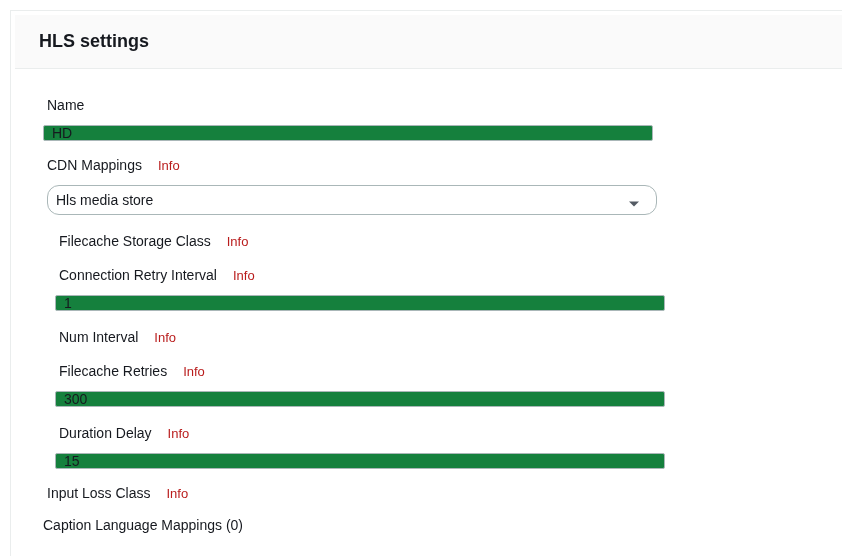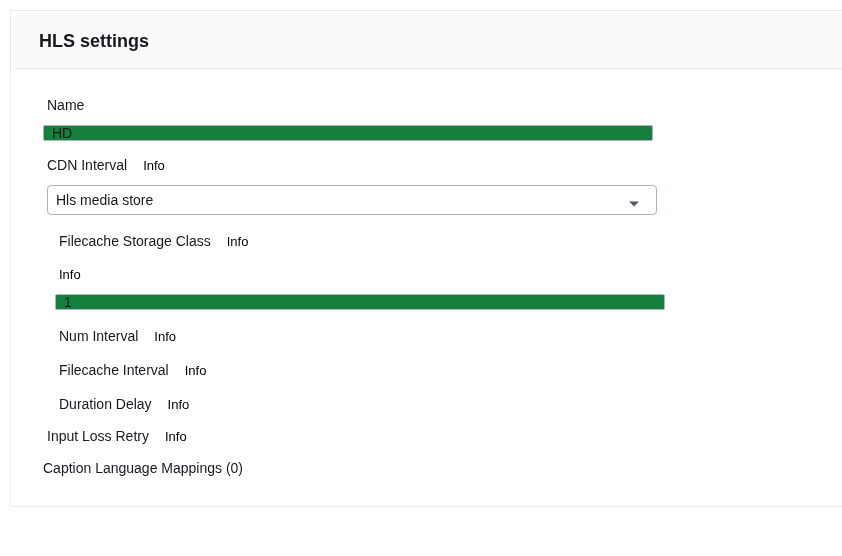--- a/index.html
+++ b/index.html
@@ -38,21 +38,21 @@
     }
     .field-label {
       font-size: 14px;
       color: #16191f;
       margin-bottom: 4px;
       display: flex;
       align-items: baseline;
       gap: 8px;
     }
     .info-link {
-      color: #000000;
+      color: #b91c1c;
       font-size: 13px;
       cursor: pointer;
       text-decoration: none;
     }
     .text-input {
       width: 610px;
       height: 16px;
       padding: 4px 8px;
       border: 1px solid #aab7b8;
       border-radius: 2px;
@@ -62,21 +62,21 @@
     }
     .select-wrap {
       position: relative;
       width: 610px;
     }
     .select-input {
       width: 100%;
       height: 30px;
       padding: 4px 28px 4px 8px;
       border: 1px solid #aab7b8;
-      border-radius: 4px;
+      border-radius: 12px;
       font-size: 14px;
       color: #16191f;
       background: #fff;
       appearance: none;
       -webkit-appearance: none;
       cursor: pointer;
     }
     .select-caret {
       position: absolute;
       right: 10px;
@@ -115,71 +115,74 @@
 
     <div class="field">
       <div class="field-label">
         <span>Name</span>
       </div>
       <input type="text" class="text-input" value="HD" style="">
     </div>
 
     <div class="field section-gap">
       <div class="field-label">
-        <span>CDN Interval</span>
+        <span>CDN Mappings</span>
         <a class="info-link">Info</a>
       </div>
       <div class="select-wrap">
         <input type="text" readonly="" class="select-input" value="Hls media store" style="">
         <span class="select-caret"></span>
       </div>
     </div>
 
     <div class="nested">
 
       <div class="field">
         <div class="field-label">
           <span>Filecache Storage Class</span>
           <a class="info-link">Info</a>
         </div>
       </div>
 
       <div class="field">
         <div class="field-label">
+          <span>Connection Retry Interval</span>
           <a class="info-link">Info</a>
         </div>
         <input type="text" class="text-input" value="1" style="">
       </div>
 
       <div class="field">
         <div class="field-label">
           <span>Num Interval</span>
           <a class="info-link">Info</a>
         </div>
       </div>
 
       <div class="field">
         <div class="field-label">
-          <span>Filecache Interval</span>
+          <span>Filecache Retries</span>
           <a class="info-link">Info</a>
         </div>
+        <input type="text" class="text-input" value="300" style="">
       </div>
 
       <div class="field">
         <div class="field-label">
           <span>Duration Delay</span>
           <a class="info-link">Info</a>
         </div>
+        <input type="text" class="text-input" value="15" style="">
       </div>
 
     </div>
 
     <div class="field section-gap">
       <div class="field-label">
-        <span>Input Loss Retry</span>
+        <span>Input Loss Class</span>
         <a class="info-link">Info</a>
       </div>
     </div>
 
     <div class="caption-section">
       <div class="caption-title">Caption Language Mappings (0)</div>
 
     </div>
 
   </div>

